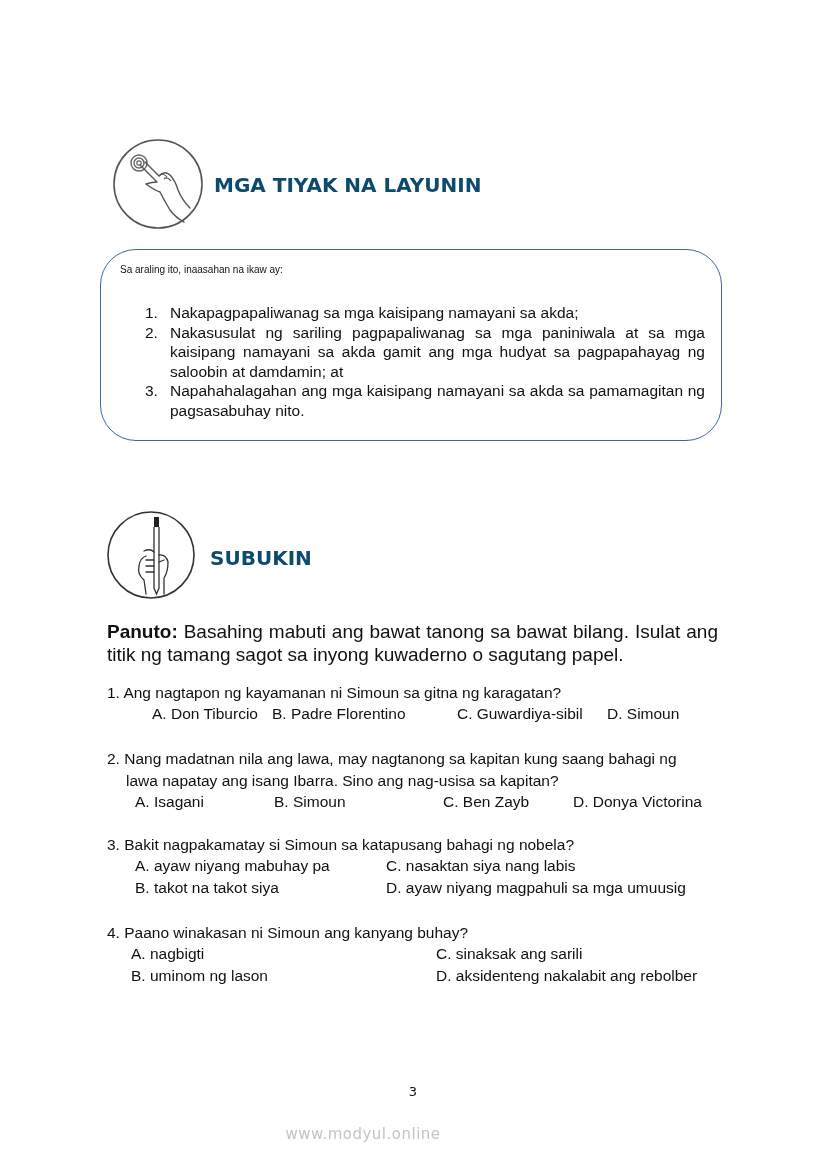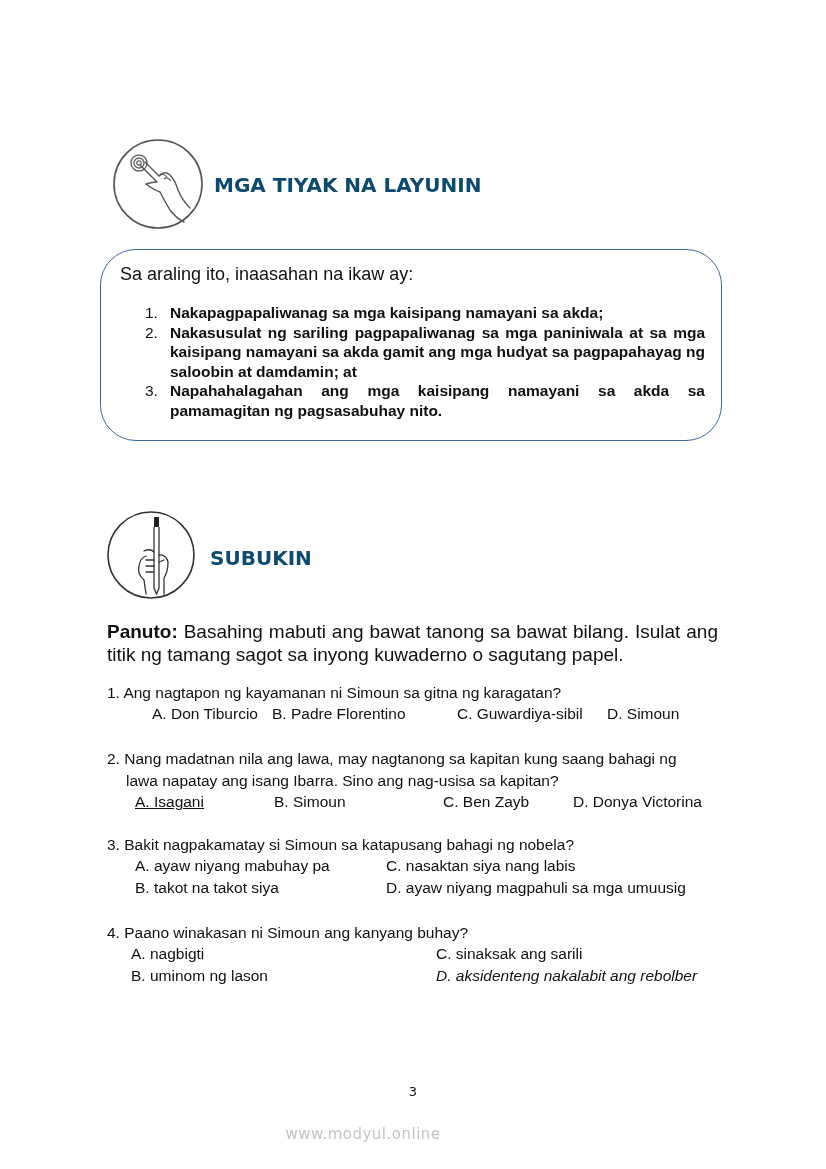--- a/index.html
+++ b/index.html
@@ -6,25 +6,25 @@
   body { width: 826px; height: 1169px; position: relative; overflow: hidden;
          font-family: "Liberation Sans", sans-serif; color: #111; }
 
   .icon-circle { position: absolute; }
   .section-title { position: absolute; font-family: "DejaVu Sans", sans-serif; font-weight: bold;
                    font-size: 20px; letter-spacing: 0px; color: #0c4a6e; }
 
   .objectives-box { position: absolute; left: 100px; top: 249px; width: 622px; height: 192px;
                     border: 1.5px solid #3d68a0; box-sizing: border-box;
                     border-radius: 36px 36px 36px 36px; background: #fff; }
-  .intro { position: absolute; left: 120px; top: 264px; font-size: 18px; }
+  .intro { position: absolute; left: 120px; top: 264px; font-size: 10px; }
   .obj-list { position: absolute; left: 145px; top: 303px; width: 560px; font-size: 15.5px; line-height: 19.5px; }
   .obj-item { display: flex; }
   .obj-num { width: 25px; flex: none; }
-  .obj-text { flex: 1; text-align: justify; text-align-last: left; font-weight: bold; }
+  .obj-text { flex: 1; text-align: justify; text-align-last: left; }
 
   .instructions { position: absolute; left: 107px; top: 620px; width: 611px; font-size: 19px;
                   line-height: 23px; text-align: justify; }
   .instructions b { font-weight: bold; }
 
   .q { position: absolute; left: 107px; font-size: 15.5px; line-height: 22px; width: 620px; }
   .q-cont { padding-left: 19px; }
   .choice { position: absolute; font-size: 15.5px; white-space: nowrap; }
 
   .page-number { position: absolute; left: 0; width: 826px; top: 1084px; text-align: center;
@@ -80,35 +80,35 @@
 </div>
 <span class="choice" style="left:152px; top:705px;">A. Don Tiburcio</span>
 <span class="choice" style="left:272px; top:705px;">B. Padre Florentino</span>
 <span class="choice" style="left:457px; top:705px;">C. Guwardiya-sibil</span>
 <span class="choice" style="left:607px; top:705px;">D. Simoun</span>
 
 <div class="q" style="top:748px;">
   <div>2. Nang madatnan nila ang lawa, may nagtanong sa kapitan kung saang bahagi ng</div>
   <div class="q-cont">lawa napatay ang isang Ibarra. Sino ang nag-usisa sa kapitan?</div>
 </div>
-<span class="choice" style="left:135px; top:793px;text-decoration:underline;">A. Isagani</span>
+<span class="choice" style="left:135px; top:793px;">A. Isagani</span>
 <span class="choice" style="left:274px; top:793px;">B. Simoun</span>
 <span class="choice" style="left:443px; top:793px;">C. Ben Zayb</span>
 <span class="choice" style="left:573px; top:793px;">D. Donya Victorina</span>
 
 <div class="q" style="top:834px;">
   <div>3. Bakit nagpakamatay si Simoun sa katapusang bahagi ng nobela?</div>
 </div>
 <span class="choice" style="left:135px; top:857px;text-align:right;">A. ayaw niyang mabuhay pa</span>
 <span class="choice" style="left:386px; top:857px;">C. nasaktan siya nang labis</span>
 <span class="choice" style="left:135px; top:879px;">B. takot na takot siya</span>
 <span class="choice" style="left:386px; top:879px;">D. ayaw niyang magpahuli sa mga umuusig</span>
 
 <div class="q" style="top:922px;">
   <div>4. Paano winakasan ni Simoun ang kanyang buhay?</div>
 </div>
 <span class="choice" style="left:131px; top:945px;">A. nagbigti</span>
 <span class="choice" style="left:436px; top:945px;">C. sinaksak ang sarili</span>
 <span class="choice" style="left:131px; top:967px;">B. uminom ng lason</span>
-<span class="choice" style="left:436px; top:967px;font-style:italic;">D. aksidenteng nakalabit ang rebolber</span>
+<span class="choice" style="left:436px; top:967px;">D. aksidenteng nakalabit ang rebolber</span>
 
 <div class="page-number">3</div>
 <div class="watermark">www.modyul.online</div>
 
 </body></html>

